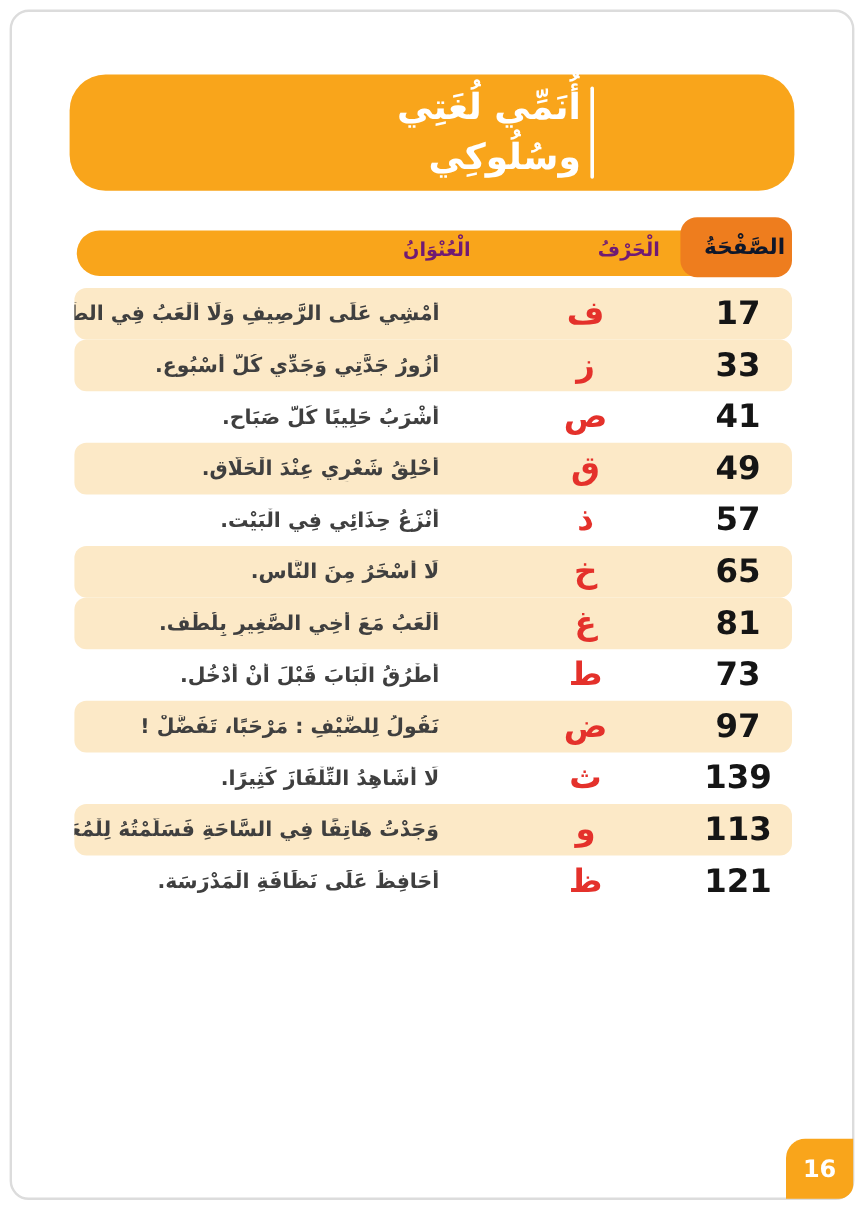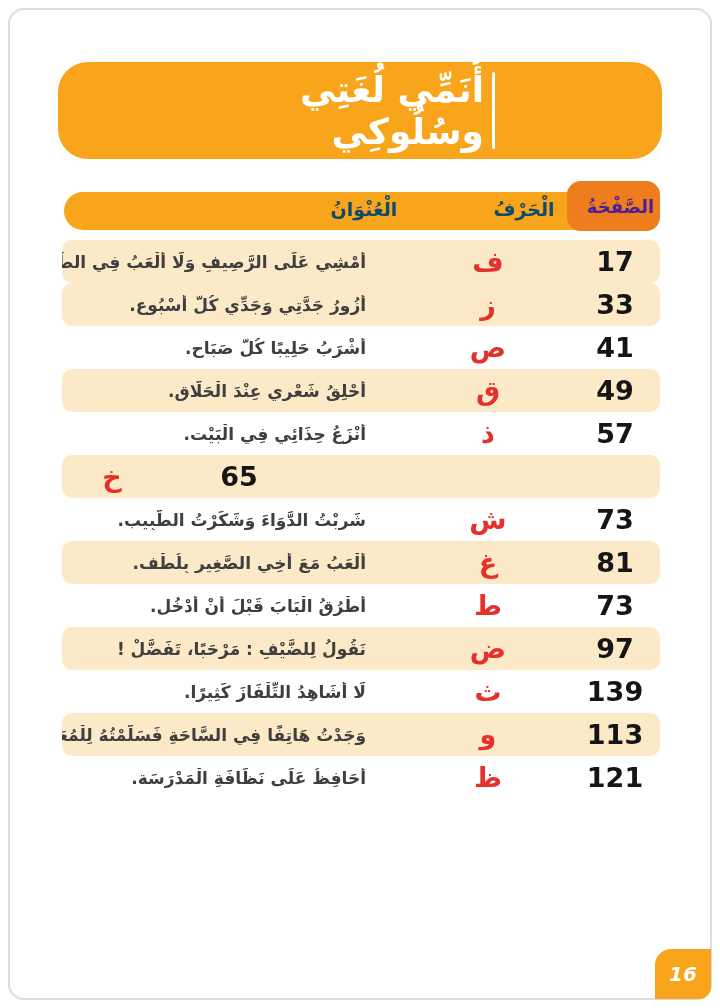--- a/index.html
+++ b/index.html
@@ -27,40 +27,40 @@
     position:absolute;left:58px;top:62px;width:604px;height:97px;
     background:var(--accent);border-radius:30px;
   }
   .banner-divider{
     position:absolute;left:434px;top:10px;width:3px;height:77px;
     background:#ffffff;border-radius:2px;
   }
   .banner-text{
     position:absolute;right:178px;top:7px;
     direction:rtl;text-align:right;
-    color:#ffffff;font-size:36px;font-weight:bold;line-height:42px;
+    color:#ffffff;font-size:30px;font-weight:bold;line-height:42px;
     white-space:nowrap;
   }
   
   .header-bar{
     position:absolute;left:64px;top:192px;width:576px;height:38px;
     background:var(--accent);border-radius:19px;
   }
   .hdr-label{
     position:absolute;top:6px;width:140px;text-align:center;
-    color:#0c4a6e;font-weight:bold;font-size:19px;direction:rtl;
+    color:#701a75;font-weight:bold;font-size:16px;direction:rtl;
     white-space:nowrap;
   }
   .hdr-title{left:230px;}
   .hdr-letter{left:390px;}
   .page-tab{
     position:absolute;left:567px;top:181px;width:93px;height:50px;
     background:var(--accent-dark);border-radius:14px;
     display:flex;align-items:center;justify-content:center;
-    color:#4c1d95;font-weight:bold;font-size:18px;direction:rtl;padding-left:14px;
+    color:#0f172a;font-weight:bold;font-size:18px;direction:rtl;padding-left:14px;
   }
   
   .toc{
     position:absolute;left:62px;top:240px;width:598px;
   }
   .row{
     display:flex;align-items:center;height:43px;border-radius:10px;gap:32px;
   }
   .row.odd{background:var(--row-cream);}
   .cell-title{
@@ -77,21 +77,21 @@
   .cell-page{
     width:90px;text-align:center;
     font-size:27px;font-weight:bold;color:#151515;
   }
   
   .corner-tab{
     position:absolute;right:9px;bottom:9px;width:56px;height:50px;
     background:var(--accent);
     border-radius:16px 0 12px 0;
     display:flex;align-items:center;justify-content:center;
-    color:#ffffff;font-weight:bold;font-size:20px;font-style:italic;
+    color:#ffffff;font-weight:bold;font-size:20px;
   }
 </style>
 </head>
 <body>
 
 <div class="page-border"></div>
 
 <div class="banner">
   <div class="banner-text">
     <div>أُنَمِّي لُغَتِي</div>
@@ -127,27 +127,23 @@
       <div class="cell-title">أَحْلِقُ شَعْرِي عِنْدَ الْحَلَّاق.</div>
       <div class="cell-letter">ق</div>
       <div class="cell-page">49</div>
     </div>
     <div class="row even">
       <div class="cell-title">أَنْزَعُ حِذَائِي فِي الْبَيْت.</div>
       <div class="cell-letter">ذ</div>
       <div class="cell-page">57</div>
     </div>
     <div class="row odd">
+      <div class="cell-title">لَا أَسْخَرُ مِنَ النَّاس.</div>
       <div class="cell-letter">خ</div>
       <div class="cell-page">65</div>
-    </div>
-    <div class="row even">
-      <div class="cell-title">شَرِبْتُ الدَّوَاءَ وَشَكَرْتُ الطَّبِيب.</div>
-      <div class="cell-letter">ش</div>
-      <div class="cell-page">73</div>
     </div>
     <div class="row odd">
       <div class="cell-title">أَلْعَبُ مَعَ أَخِي الصَّغِيرِ بِلُطْف.</div>
       <div class="cell-letter">غ</div>
       <div class="cell-page">81</div>
     </div>
     <div class="row even">
       <div class="cell-title">أَطْرُقُ الْبَابَ قَبْلَ أَنْ أَدْخُل.</div>
       <div class="cell-letter">ط</div>
       <div class="cell-page">73</div>

